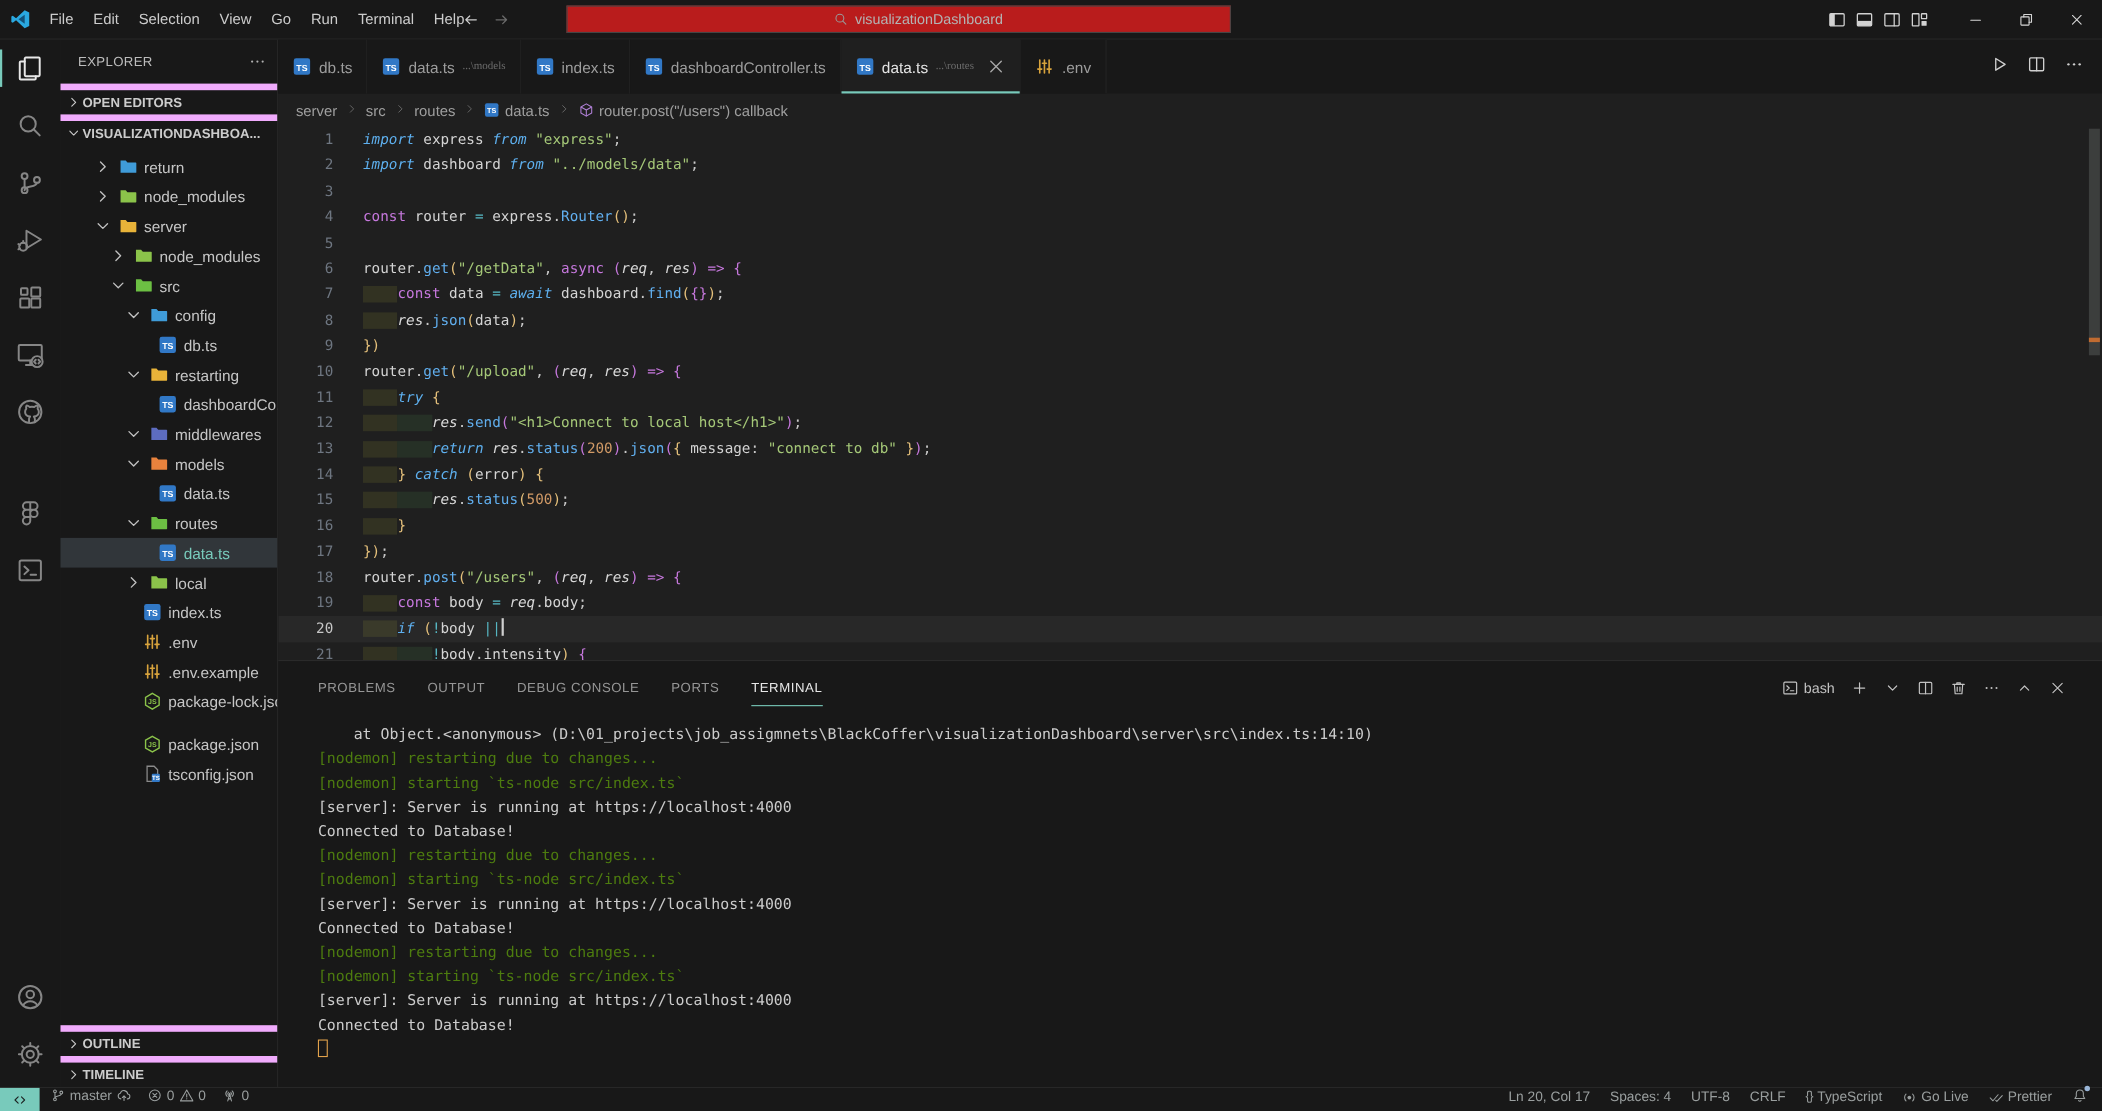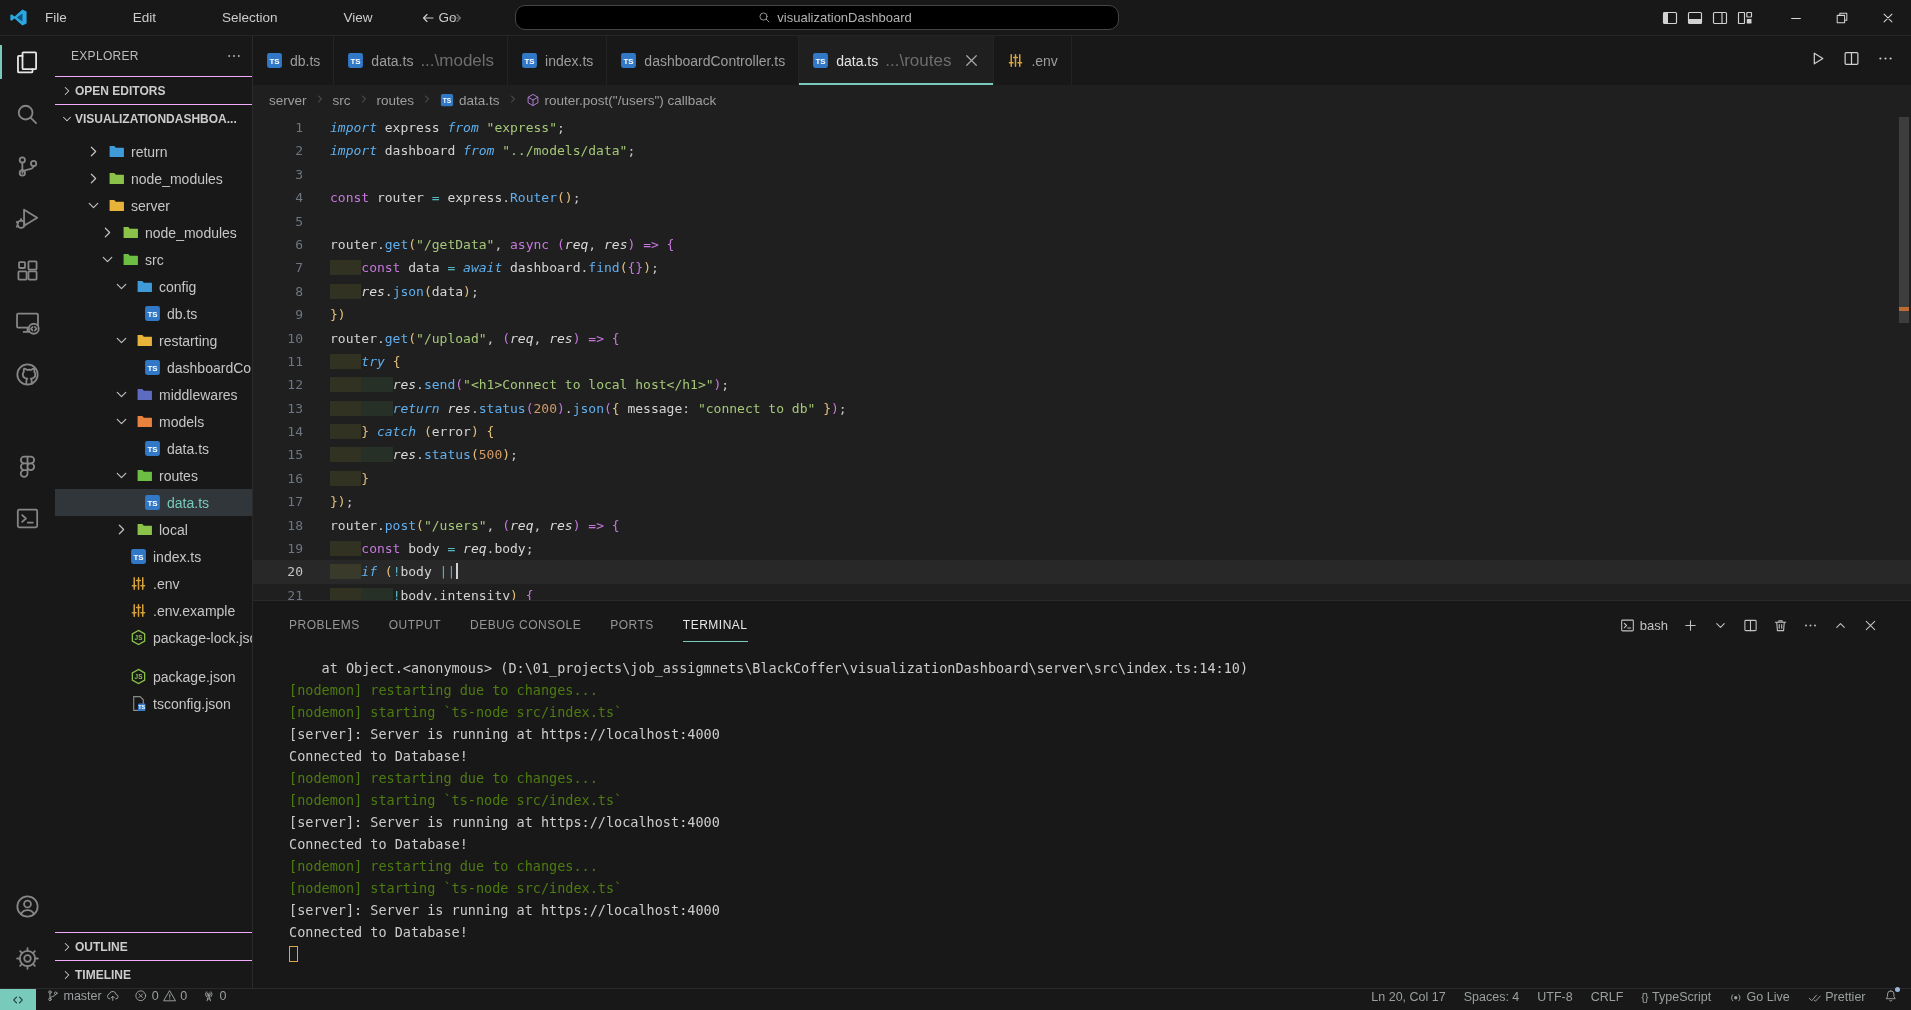--- a/index.html
+++ b/index.html
@@ -5,26 +5,26 @@
   * { margin:0; padding:0; box-sizing:border-box; }
   html,body { width:1911px; height:1010px; overflow:hidden; background:#1f1f1f;
     font-family:"Liberation Sans", sans-serif; -webkit-font-smoothing:antialiased; }
   .ic { display:inline-flex; align-items:center; justify-content:center; }
   .ic svg { width:16px; height:16px; display:block; }
 
   
   .titlebar { height:36px; background:#181818; display:flex; align-items:center; position:relative; border-bottom:1px solid #262626; }
   .logo { width:36px; display:flex; justify-content:center; }
   .logo svg { width:19px; height:19px; }
-  .menubar { display:flex; height:100%; align-items:flex-end;gap:48px; }
+  .menubar { display:flex; height:100%; align-items:flex-end; }
   .menu-item { padding:0 9px; font-size:13.5px; color:#cccccc; height:100%; display:flex; align-items:center; cursor:default; }
   .nav-arrows { position:absolute; left:420px; display:flex; gap:12px; align-items:center; color:#cccccc; }
   .nav-arrows .fwd { color:#6b6b6b; }
-  .searchbox { position:absolute; left:515px; top:5px; width:604px; height:25px; background:#000000;
-    border:1px solid #454545; border-radius:10px; display:flex; align-items:center; justify-content:center;
+  .searchbox { position:absolute; left:515px; top:5px; width:604px; height:25px; background:#b91c1c;
+    border:1px solid #454545; border-radius:0; display:flex; align-items:center; justify-content:center;
     gap:6px; color:#b4b4b4; font-size:13px;padding-left:36px; }
   .searchbox .ic { color:#9a9a9a; }
   .searchbox .ic svg { width:13px; height:13px; }
   .win-right { margin-left:auto; display:flex; align-items:center; height:100%; }
   .layout-icons { display:flex; gap:9px; padding-right:20px; color:#d2d2d2; }
   .layout-icons .ic svg { width:16px; height:16px; }
   .win-btn { width:46px; height:36px; display:flex; align-items:center; justify-content:center; color:#d6d6d6; }
   .win-btn svg { width:14px; height:14px; }
 
   
@@ -36,41 +36,41 @@
   .act-item svg { width:25px; height:25px; }
   .act-item.active { color:#e7e7e7; }
   .act-item.active::before { content:''; position:absolute; left:0; top:9px; bottom:9px; width:2px; background:#78cabb; }
   .act-gap { height:40px; }
   .act-bottom { margin-top:auto; padding-bottom:4px; }
 
   
   .sidebar { width:198px; background:#181818; border-right:1px solid #2a2a2a; display:flex; flex-direction:column; flex:none; }
   .sb-header { height:40px; display:flex; align-items:center; padding:0 10px 0 16px; font-size:12px; color:#bcbcbc; letter-spacing:.3px; }
   .sb-header .more { margin-left:auto; color:#b0b0b0; }
-  .sb-section { height:28px; display:flex; align-items:center; font-weight:bold; font-size:12px; color:#cccccc; border-top:1px solid #f0abfc; padding-left:3px; }
+  .sb-section { height:28px; display:flex; align-items:center; font-weight:bold; font-size:12px; color:#cccccc; border-top:6px solid #f0abfc; padding-left:3px; }
   .sb-section .chev { width:17px; color:#cccccc; }
   .sb-section .chev svg, .trow .chev svg { width:14px; height:14px; }
   .tree { margin-top:6px; }
   .trow { height:27px; display:flex; align-items:center; font-size:14px; color:#c6c6c6; cursor:default; white-space:nowrap; overflow:hidden; }
   .trow .chev, .trow .chev-sp { width:17px; flex:none; color:#c0c0c0; }
   .trow .ic { margin-right:6px; flex:none; }
   .trow .ic svg { width:17px; height:17px; }
   .trow.sel { background:#31363a; color:#78cabb; }
   .sb-bottom { margin-top:auto; }
 
   
   .editor-col { flex:1; display:flex; flex-direction:column; min-width:0; background:#1f1f1f; }
 
   .tabbar { height:49px; background:#181818; display:flex; align-items:stretch; flex:none; }
   .tab { display:flex; align-items:center; gap:7px; padding:0 13px; font-size:14px; color:#9d9d9d;
     background:#181818; border-right:1px solid #232323; position:relative; cursor:default; }
   .tab .ic svg { width:17px; height:17px; }
   .tab.active { background:#1f1f1f; color:#e4e4e4; }
   .tab.active::after { content:''; position:absolute; left:0; right:0; bottom:0; height:2px; background:#78cabb; }
-  .tab-desc { font-size:17px; color:#6d6d6d; }
+  .tab-desc { font-size:10px; color:#6d6d6d;font-family:Liberation Serif, serif; }
   .tab-close { margin-left:5px; color:#a8a8a8; }
   .tab-close svg { width:13px; height:13px; }
   .tab-actions { margin-left:auto; display:flex; align-items:center; gap:17px; padding-right:17px; color:#cfcfcf; }
   .tab-actions .ic svg { width:17px; height:17px; }
 
   .breadcrumb { height:30px; display:flex; align-items:center; padding-left:16px; gap:7px; font-size:13.5px; color:#9f9f9f; flex:none; }
   .bc-item { display:flex; align-items:center; gap:5px; }
   .bc-item .ic svg { width:14px; height:14px; }
   .bc-sep { color:#6a6a6a; }
   .bc-sep svg { width:12px; height:12px; }

